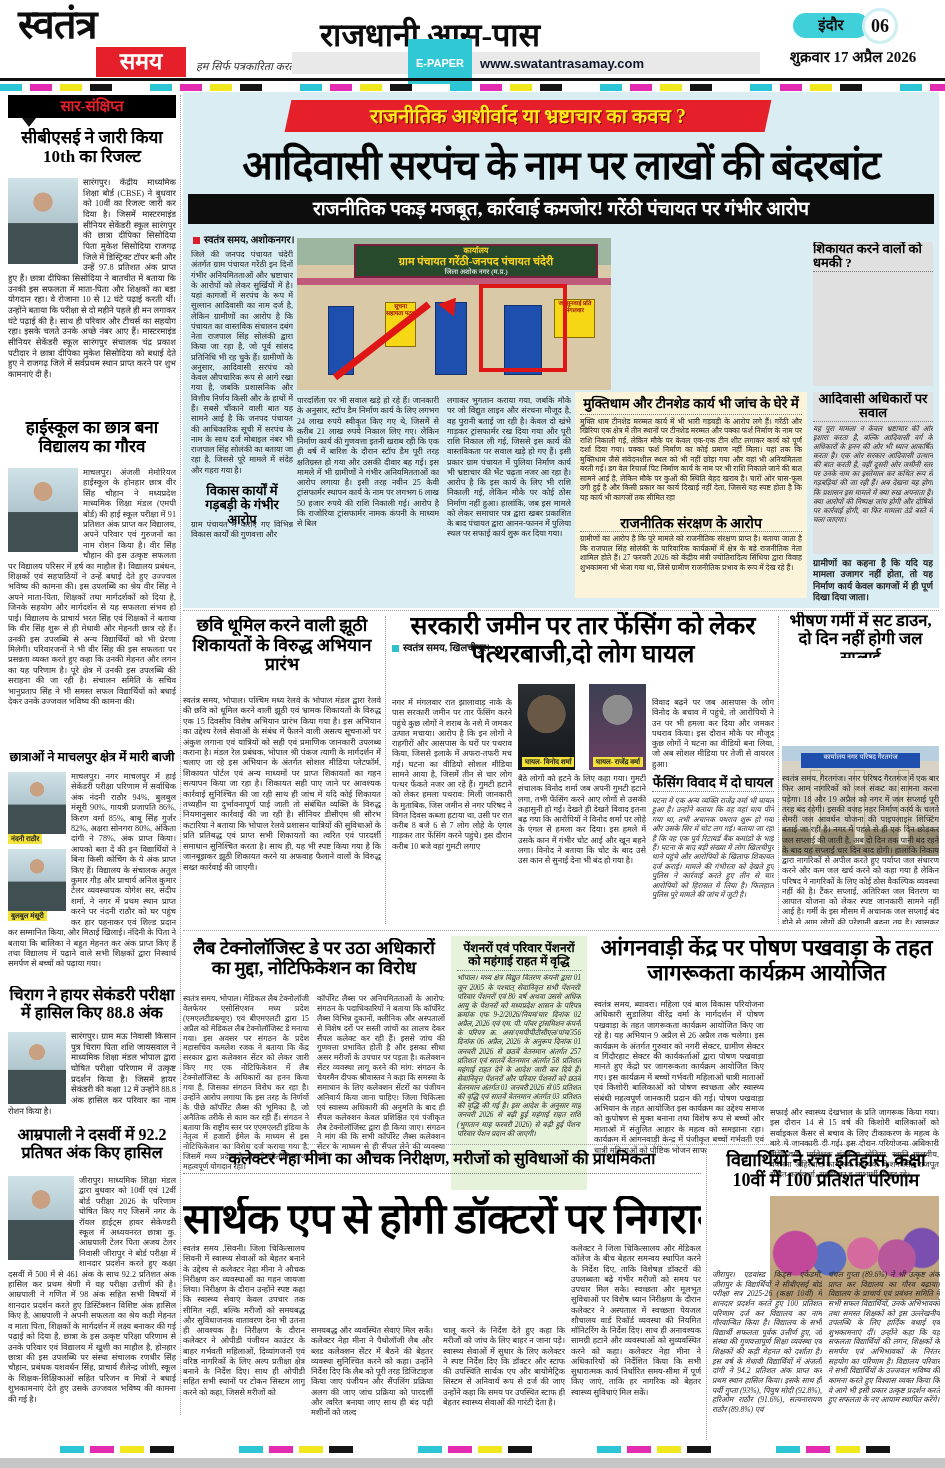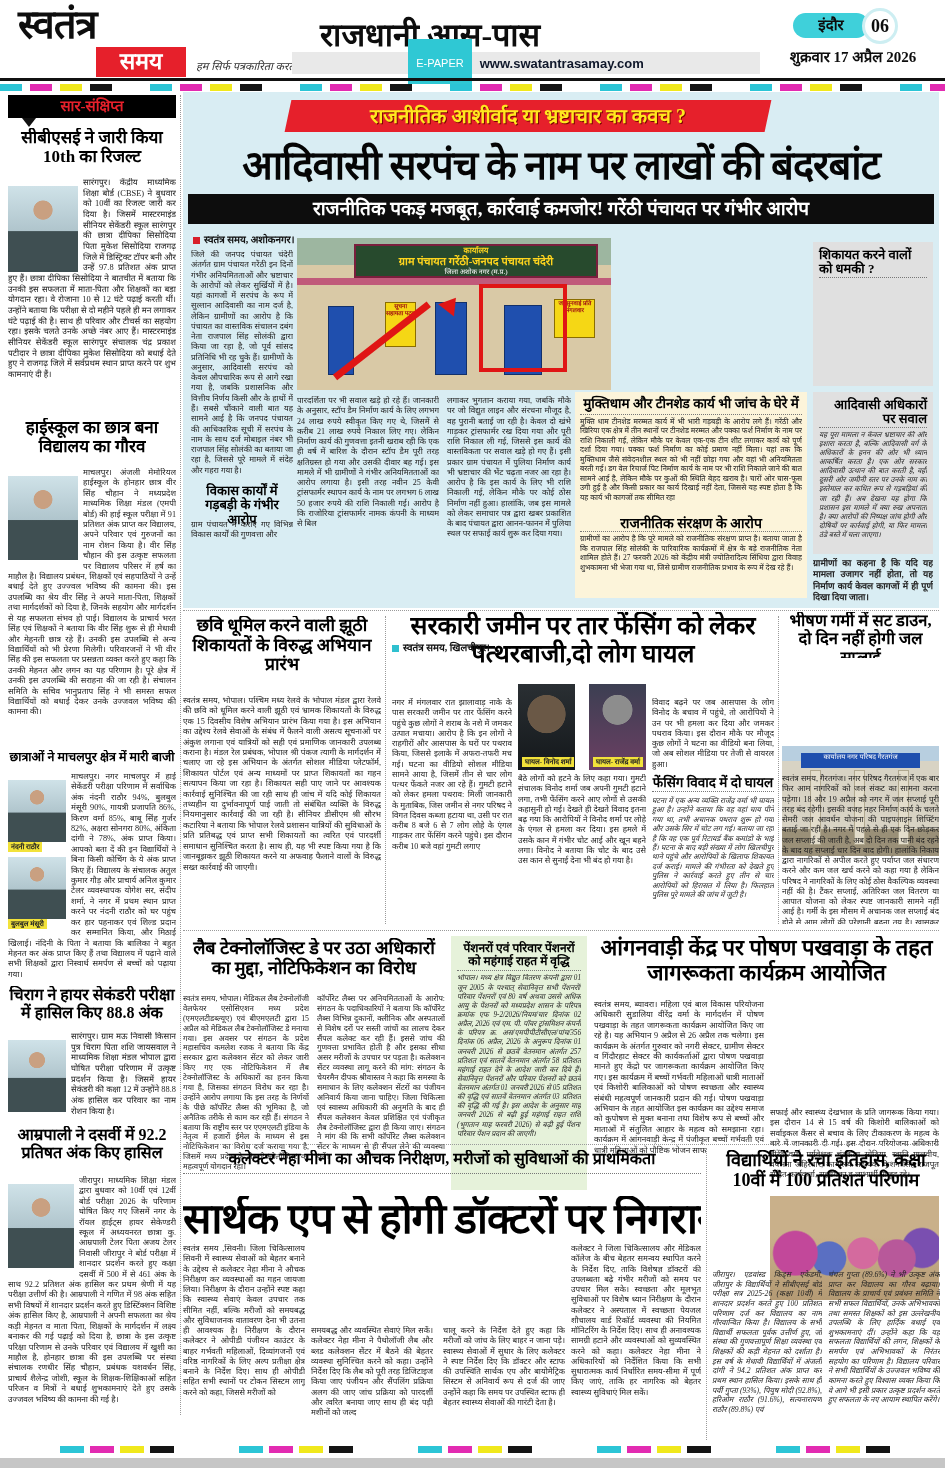--- a/index.html
+++ b/index.html
@@ -16,47 +16,47 @@
 .byl{font-weight:bold;font-size:10px;color:#111}
 .sq{display:inline-block;width:7px;height:7px;margin-right:4px;vertical-align:middle}
 .sq-red{background:#d81f2a}.sq-cyan{background:#2fc0cf}
 .cap-chip{background:#f2e23a;color:#222;font-size:7px;font-weight:bold;padding:0 3px;line-height:10px;display:inline-block;white-space:nowrap;overflow:hidden;max-width:100%}
 
 .logo-top{font-size:40px;font-weight:900;color:#0d0d0d;line-height:1;letter-spacing:-1px}
 .logo-red{background:#e6202b;color:#fff;font-weight:900;font-size:23px;text-align:center;line-height:29px}
 .tagline{font-size:11px;color:#333;font-style:italic}
 .section-title{font-size:32px;font-weight:bold;text-align:left;color:#0d0d0d}
 .graybar{background:#e9e9e9;display:flex;align-items:center;justify-content:center;gap:8px}
-.ep-badge{background:#2fc8d4;color:#fff;font-family:"Liberation Sans",sans-serif;font-weight:normal;font-size:11px;padding:18px 8px}
+.ep-badge{background:#2fc8d4;color:#fff;font-family:"Liberation Sans",sans-serif;font-weight:bold;font-size:11px;padding:18px 8px}
 .url{font-family:"Liberation Sans",sans-serif;font-weight:bold;font-size:13px;color:#0f172a}
 .ed-pill{background:#3fd0da;border-radius:13px;font-weight:bold;font-size:15px;text-align:center;line-height:25px;color:#0d0d0d}
 .pg-circle{background:#fff;border:3px solid #cdeef2;border-radius:50%;font-weight:bold;font-size:18px;text-align:center;line-height:30px;color:#0d0d0d}
 .date{font-weight:bold;font-size:15px;text-align:center;color:#0d0d0d}
 .blackrule{background:#111}
 
 .marks{height:7px;background:repeating-linear-gradient(90deg,#2cc5d6 0 22px,#fff 22px 30px,#e22bb1 30px 52px,#fff 52px 60px,#f0e81c 60px 82px,#fff 82px 90px,#151515 90px 112px,#fff 112px 150px)}
 .markrow{display:flex;justify-content:space-between}
 .grp{display:flex;gap:6px}
 .grp i{width:24px;height:7px;display:block}
 .mc{background:#2cc5d6}.mm{background:#e22bb1}.my{background:#f0e81c}.mk{background:#151515}
 .graystrip{background:#c6c6c6}
 
 .sb-banner{background:#000000;color:#e6202b;font-weight:bold;font-size:15px;text-align:center;line-height:23px}
 .tri{width:0;height:0;border-left:7px solid transparent;border-right:7px solid transparent;border-top:9px solid #111}
 .portrait{background:radial-gradient(circle at 50% 28%,#c9a081 0 13%,rgba(0,0,0,0) 14%),linear-gradient(180deg,rgba(0,0,0,0) 52%,#3f4f52 53%),linear-gradient(180deg,#cfe2e8,#93aab3)}
-.float-l{float:left;margin:8px 5px 2px 0}
+.float-l{float:left;margin:0 5px 2px 0}
 
 .main-bg{background:#d9edf3}
 .kicker-wrap{background:#e6202b;transform:skewX(-12deg)}
 .kicker{transform:skewX(12deg);color:#ffe81e;font-weight:bold;font-size:20px;text-align:center;line-height:32px;text-shadow:1px 1px 0 #7a0000;overflow:hidden;white-space:nowrap}
 .mainhead{font-size:40px;font-weight:900;text-align:center;white-space:nowrap;letter-spacing:-1px;color:#050505;overflow:hidden}
 .blackbar{background:#0d0d0d;color:#fff;font-weight:bold;font-size:19px;text-align:center;line-height:30px;overflow:hidden;white-space:nowrap}
 .subhead{font-weight:bold;text-align:center;color:#000;line-height:1.1}
 .cream{background:#fcf4da;padding:5px}
-.graybox{background:#e0e0e0;padding:6px}
+.graybox{background:#e0e0e0;}
 .greenbox{background:#e6f2da;padding:6px}
 
 .photo{position:relative;overflow:hidden}
 .p-panch{background:linear-gradient(180deg,#9db6a0 0 18%,#d9c9a6 18% 100%)}
 .p-roofband{position:absolute;left:0;right:0;top:26%;height:7px;background:#c05a7a}
 .p-sign{position:absolute;left:18%;right:4%;top:4%;height:22%;background:#274a2d;border:2px solid #7a1f3d;color:#ffd51e;text-align:center;overflow:hidden}
 .p-sign .s1{font-size:8px;line-height:9px;font-weight:bold}
 .p-sign .s2{font-size:11px;line-height:13px;font-weight:900}
 .p-sign .s3{font-size:7px;line-height:8px;color:#fff}
 .p-door{position:absolute;background:#1f4fae;border:1px solid #12306b}
@@ -176,21 +176,21 @@
       <div class="subhead dot-b" style="font-size:13.5px;padding-bottom:2px">मुक्तिधाम और टीनशेड कार्य भी जांच के घेरे में</div>
       <div class="jt" style="font-size:7.5px;height:96px;margin-top:2px">मुक्ति धाम टीनशेड मरम्मत कार्य में भी भारी गड़बड़ी के आरोप लगे हैं। गरेंठी और खिरिया एक क्षेत्र में तीन स्थानों पर टीनशेड मरम्मत और पक्का फर्श निर्माण के नाम पर राशि निकाली गई, लेकिन मौके पर केवल एक-एक टीन शीट लगाकर कार्य को पूर्ण दर्शा दिया गया। पक्का फर्श निर्माण का कोई प्रमाण नहीं मिला। यहां तक कि मुक्तिधाम जैसे संवेदनशील स्थल को भी नहीं छोड़ा गया और वहां भी अनियमितता बरती गई। डग वेल रिचार्ज पिट निर्माण कार्य के नाम पर भी राशि निकाले जाने की बात सामने आई है, लेकिन मौके पर कुओं की स्थिति बेहद खराब है। चारों ओर घास-फूस उगी हुई है और किसी प्रकार का कार्य दिखाई नहीं देता, जिससे यह स्पष्ट होता है कि यह कार्य भी कागजों तक सीमित रहा</div>
       <div class="subhead dot-b" style="font-size:14px;margin-top:3px">राजनीतिक संरक्षण के आरोप</div>
       <div class="jt" style="font-size:7.5px;height:58px;margin-top:2px">ग्रामीणों का आरोप है कि पूरे मामले को राजनीतिक संरक्षण प्राप्त है। बताया जाता है कि राजपाल सिंह सोलंकी के पारिवारिक कार्यक्रमों में क्षेत्र के बड़े राजनीतिक नेता शामिल होते हैं। 27 फरवरी 2026 को केंद्रीय मंत्री ज्योतिरादित्य सिंधिया द्वारा विवाह शुभकामना भी भेजा गया था, जिसे ग्रामीण राजनीतिक प्रभाव के रूप में देख रहे हैं।</div>
     </div>
 
     <div class="abs graybox" style="left:630px;top:150px;width:120px;height:144px;overflow:hidden">
       <div class="subhead dot-b" style="font-size:13px;text-align:left">शिकायत करने वालों को धमकी ?</div>
     </div>
     <div class="abs graybox" style="left:630px;top:300px;width:120px;height:162px;overflow:hidden">
-      <div class="subhead dot-b" style="font-size:13px;text-align:right">आदिवासी अधिकारों पर सवाल</div>
+      <div class="subhead dot-b" style="font-size:13px;text-align:center">आदिवासी अधिकारों पर सवाल</div>
       <div class="jt ital" style="font-size:7.2px;height:118px;margin-top:3px">यह पूरा मामला न केवल भ्रष्टाचार की ओर इशारा करता है, बल्कि आदिवासी वर्ग के अधिकारों के हनन की ओर भी ध्यान आकर्षित करता है। एक ओर सरकार आदिवासी उत्थान की बात करती है, वहीं दूसरी ओर जमीनी स्तर पर उनके नाम का इस्तेमाल कर कथित रूप से गड़बड़ियां की जा रही हैं। अब देखना यह होगा कि प्रशासन इस मामले में क्या रुख अपनाता है। क्या आरोपों की निष्पक्ष जांच होगी और दोषियों पर कार्रवाई होगी, या फिर मामला ठंडे बस्ते में चला जाएगा।</div>
     </div>
     <div class="abs jt" style="left:630px;top:466px;width:120px;height:46px;font-size:9px;font-weight:bold;line-height:1.25">ग्रामीणों का कहना है कि यदि यह मामला उजागर नहीं होता, तो यह निर्माण कार्य केवल कागजों में ही पूर्ण दिखा दिया जाता।</div>
   </div>
 
   <div class="hline" style="left:183px;top:610px;width:756px"></div>
 
   <div class="abs hl" style="left:183px;top:616px;width:198px;height:76px;font-size:17.5px">छवि धूमिल करने वाली झूठी शिकायतों के विरुद्ध अभियान प्रारंभ</div>
   <div class="abs jt" style="left:183px;top:696px;width:198px;height:228px;font-size:8.2px">स्वतंत्र समय, भोपाल। पश्चिम मध्य रेलवे के भोपाल मंडल द्वारा रेलवे की छवि को धूमिल करने वाली झूठी एवं भ्रामक शिकायतों के विरुद्ध एक 15 दिवसीय विशेष अभियान प्रारंभ किया गया है। इस अभियान का उद्देश्य रेलवे सेवाओं के संबंध में फैलने वाली असत्य सूचनाओं पर अंकुश लगाना एवं यात्रियों को सही एवं प्रमाणिक जानकारी उपलब्ध कराना है। मंडल रेल प्रबंधक, भोपाल श्री पंकज त्यागी के मार्गदर्शन में चलाए जा रहे इस अभियान के अंतर्गत सोशल मीडिया प्लेटफॉर्म, शिकायत पोर्टल एवं अन्य माध्यमों पर प्राप्त शिकायतों का गहन सत्यापन किया जा रहा है। शिकायत सही पाए जाने पर आवश्यक कार्रवाई सुनिश्चित की जा रही साथ ही जांच में यदि कोई शिकायत तथ्यहीन या दुर्भावनापूर्ण पाई जाती तो संबंधित व्यक्ति के विरुद्ध नियमानुसार कार्रवाई की जा रही है। सीनियर डीसीएम श्री सौरभ कटारिया ने बताया कि भोपाल रेलवे प्रशासन यात्रियों की सुविधाओं के प्रति प्रतिबद्ध एवं प्राप्त सभी शिकायतों का त्वरित एवं पारदर्शी समाधान सुनिश्चित करता है। साथ ही, यह भी स्पष्ट किया गया है कि जानबूझकर झूठी शिकायत करने या अफवाह फैलाने वालों के विरुद्ध सख्त कार्रवाई की जाएगी।</div>
 

